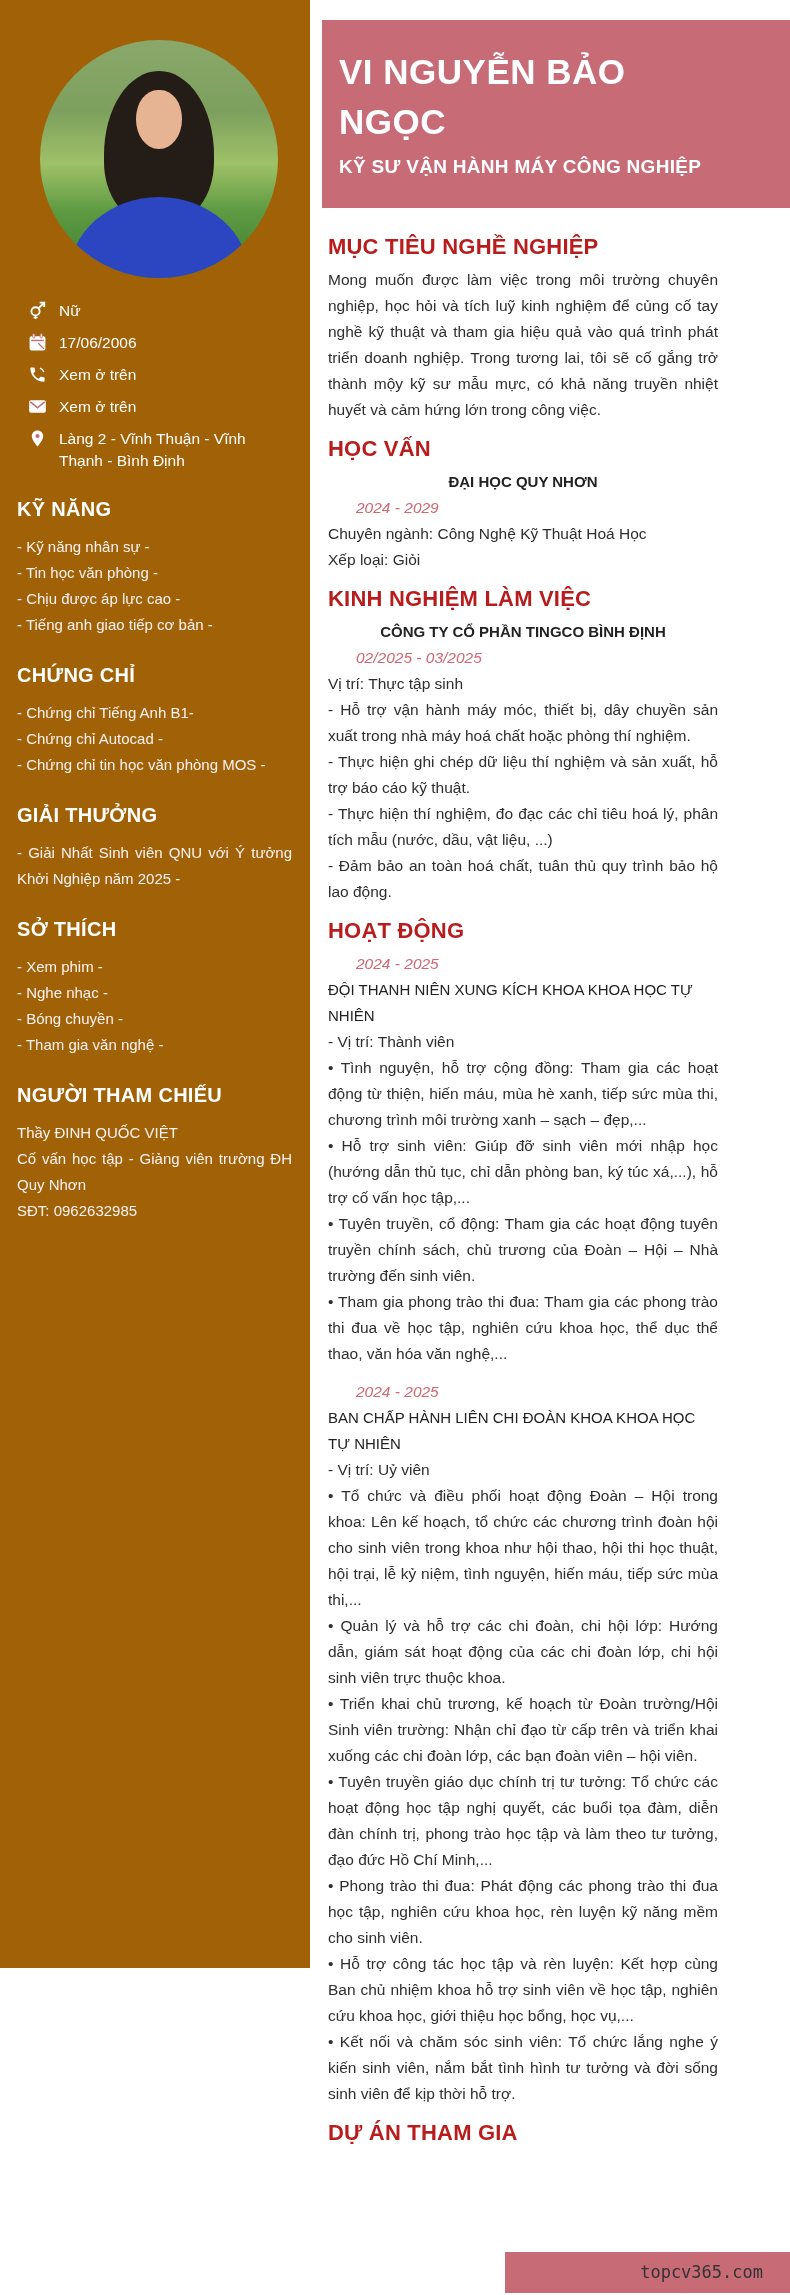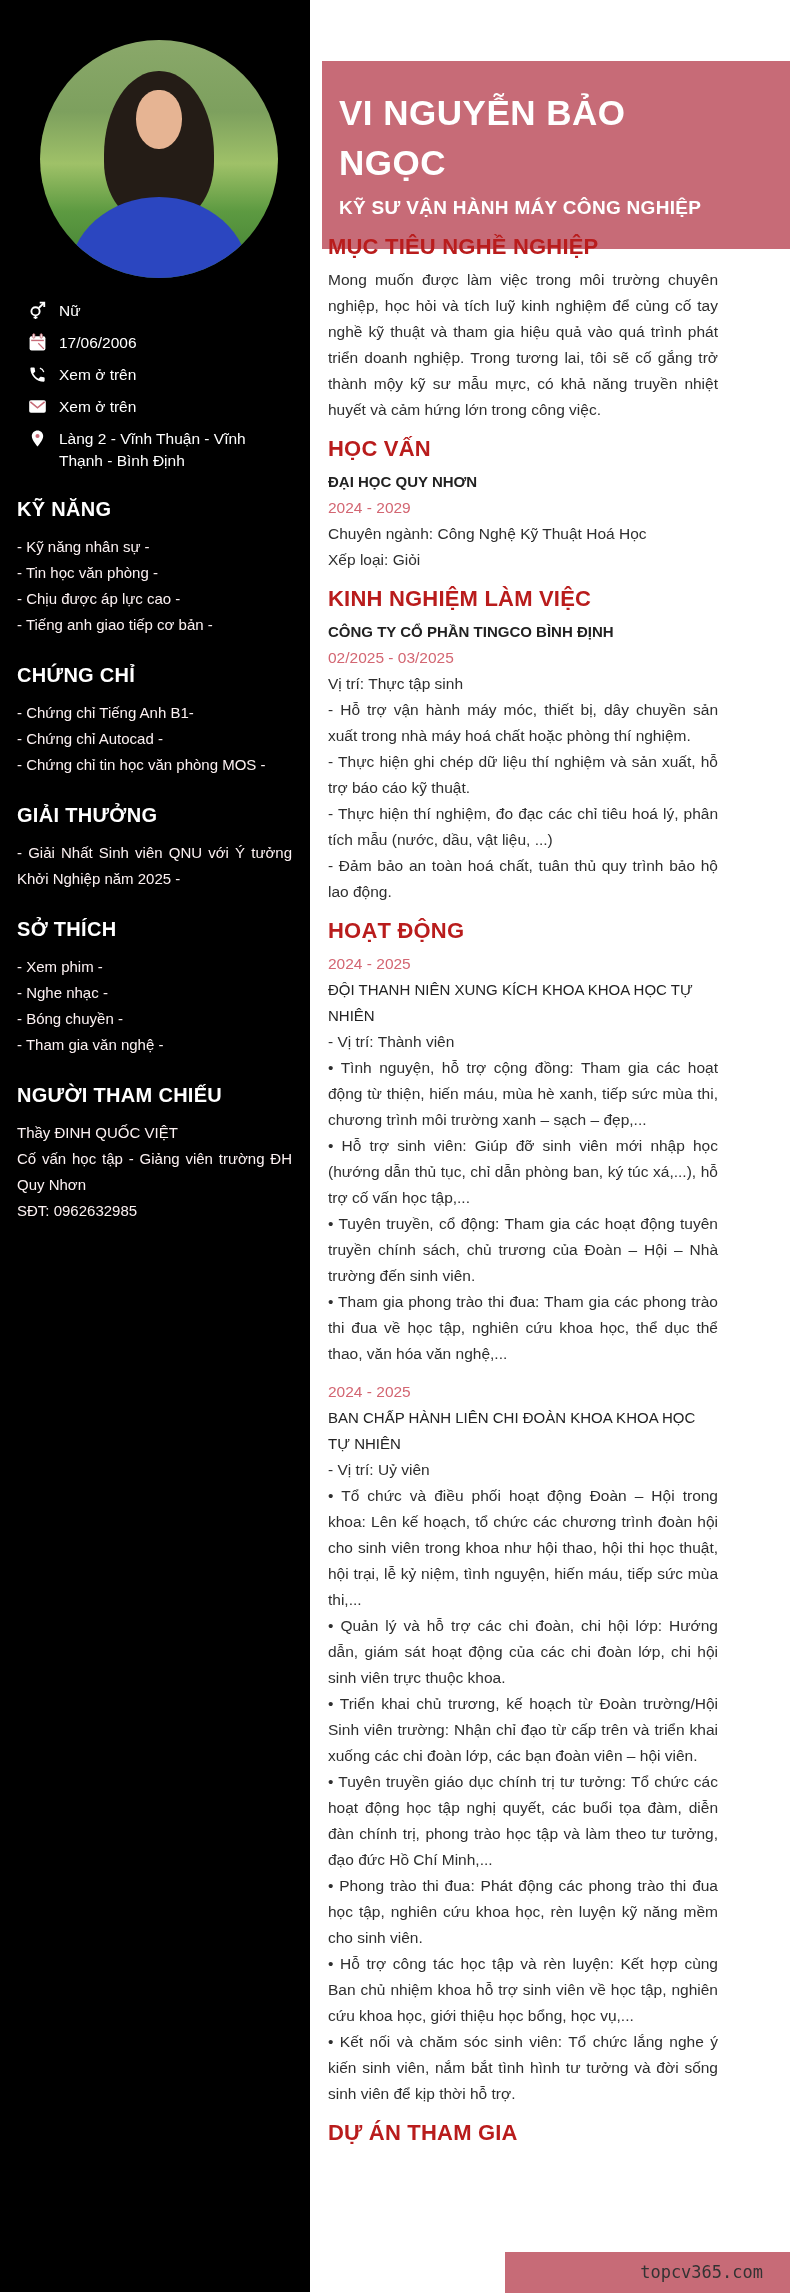--- a/index.html
+++ b/index.html
@@ -1,53 +1,53 @@
 <!DOCTYPE html>
 <html><head>
 <meta charset="utf-8">
 <style>
   html,body{margin:0;padding:0;background:#fff;}
   .page{position:relative;width:790px;height:2295px;background:#fff;overflow:hidden;
         font-family:"Liberation Sans",sans-serif;color:#2e2e2e;}
 
   
-  .sidebar{position:absolute;left:0;top:0;width:310px;height:2292px;background:#000000;
+  .sidebar{position:absolute;left:0;top:0;width:310px;height:1968px;background:#a16207;
            color:#fff;box-sizing:border-box;padding:300px 18px 0 17px;}
   .avatar{position:absolute;left:40px;top:40px;width:238px;height:238px;border-radius:50%;
           overflow:hidden;background:linear-gradient(180deg,#8aa86a 0%,#7da05e 30%,#9fc168 52%,#5d9a41 72%,#3f7d33 100%);}
   .hair{position:absolute;left:27%;top:13%;width:46%;height:64%;background:#241c16;
         border-radius:50% 50% 42% 42% / 55% 55% 40% 40%;}
   .face{position:absolute;left:40.5%;top:21%;width:19%;height:25%;background:#e6b493;
         border-radius:48% 48% 50% 50%;}
   .shirt{position:absolute;left:12%;bottom:-8%;width:76%;height:42%;background:#2b46c0;
         border-radius:50% 50% 0 0 / 80% 80% 0 0;}
   .contact{list-style:none;margin:0 0 0 11px;padding:0;}
   .contact-item{display:flex;align-items:flex-start;gap:11px;margin-bottom:10px;
                 font-size:15.5px;line-height:22px;}
   .c-icon{width:20px;height:20px;flex:none;margin-top:1px;}
   .c-icon svg{display:block;}
   .side-title{font-size:20px;font-weight:700;margin:26px 0 13px;letter-spacing:.3px;color:#fff;}
   .side-item{font-size:15px;line-height:26px;margin:0;color:#fdf2f3;}
   .justify{text-align:justify;}
 
   
   .header-box{position:absolute;left:322px;top:20px;width:468px;height:188px;background:#c76b77;
-              box-sizing:border-box;padding:27px 20px 0 17px;color:#fff;margin-top:41px;}
+              box-sizing:border-box;padding:27px 20px 0 17px;color:#fff;}
   .name-line{font-size:35px;font-weight:700;line-height:50px;letter-spacing:.5px;}
   .job-title{font-size:19px;font-weight:700;margin-top:9px;letter-spacing:.3px;}
 
   
   .main{position:absolute;left:328px;top:233px;width:390px;}
   .m-title{font-size:22px;line-height:28px;font-weight:700;color:#b91c1c;margin:12px 0 6px;letter-spacing:.2px;}
   .m-section:first-child .m-title{margin-top:0;}
   .m-par,.m-date,.m-org{margin:0;font-size:15.5px;line-height:26px;}
   .m-par{color:#2e2e2e;text-align:justify;}
   .m-org{font-size:15px;color:#222;}
-  .bold{font-weight:700;}
-  .m-date{color:#d36672;}
+  .bold{font-weight:700;text-align:center;}
+  .m-date{font-style:italic;color:#d36672;margin-left:28px;}
   .m-entry + .m-entry{margin-top:12px;}
 
   
   .footer-bar{position:absolute;left:505px;top:2252px;width:285px;height:41px;background:#c76b77;}
   .footer-text{display:block;text-align:right;padding-right:27px;line-height:41px;
                font-family:"DejaVu Sans Mono",monospace;font-size:17px;color:#333;}
 </style>
 </head>
 <body>
 

